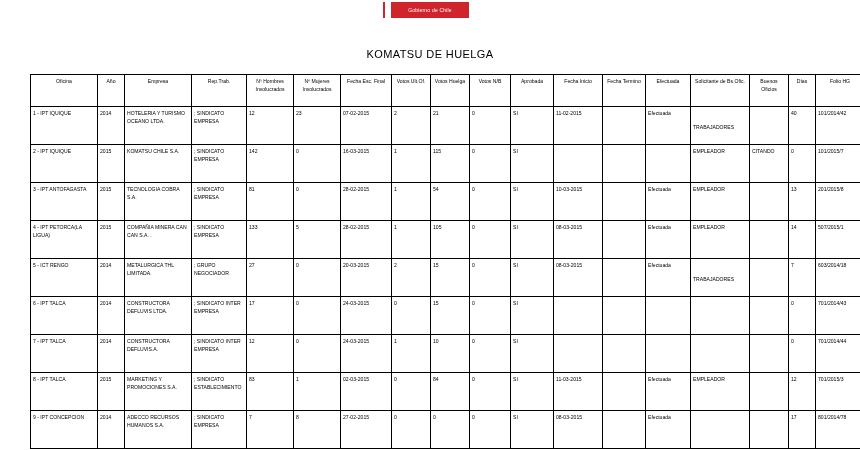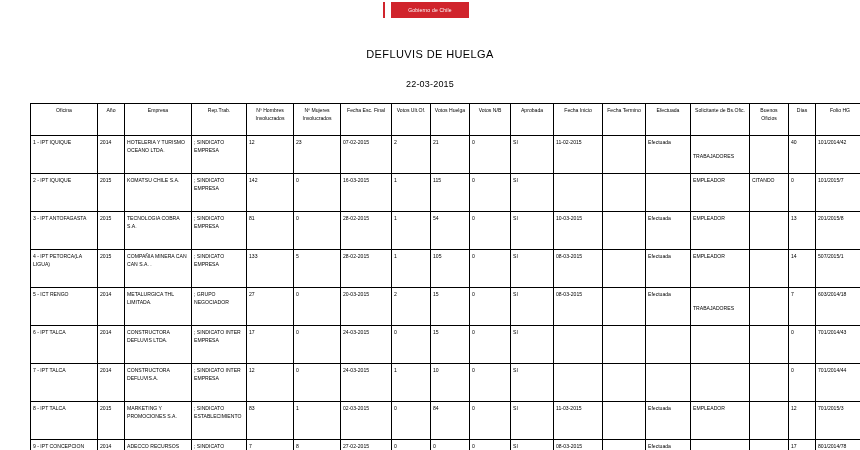--- a/index.html
+++ b/index.html
@@ -110,22 +110,21 @@
 </style>
 </head>
 <body>
 
 <div class="page">
 
   <div class="logo-bar">
     <div class="logo">Gobierno de Chile</div>
   </div>
 
-  <div class="doc-title">DEFLUVIS DE HUELGA</div>
-  <div class="doc-date">22-03-2015</div>
+  <div class="doc-title">KOMATSU DE HUELGA</div>
 
   <div class="table-wrap">
     <table class="grid">
       <thead>
         <tr>
           <th class="c0">Oficina</th>
           <th class="c1">Año</th>
           <th class="c2">Empresa</th>
           <th class="c3">Rep.Trab.</th>
           <th class="c4">Nº Hombres Involucrados</th>

